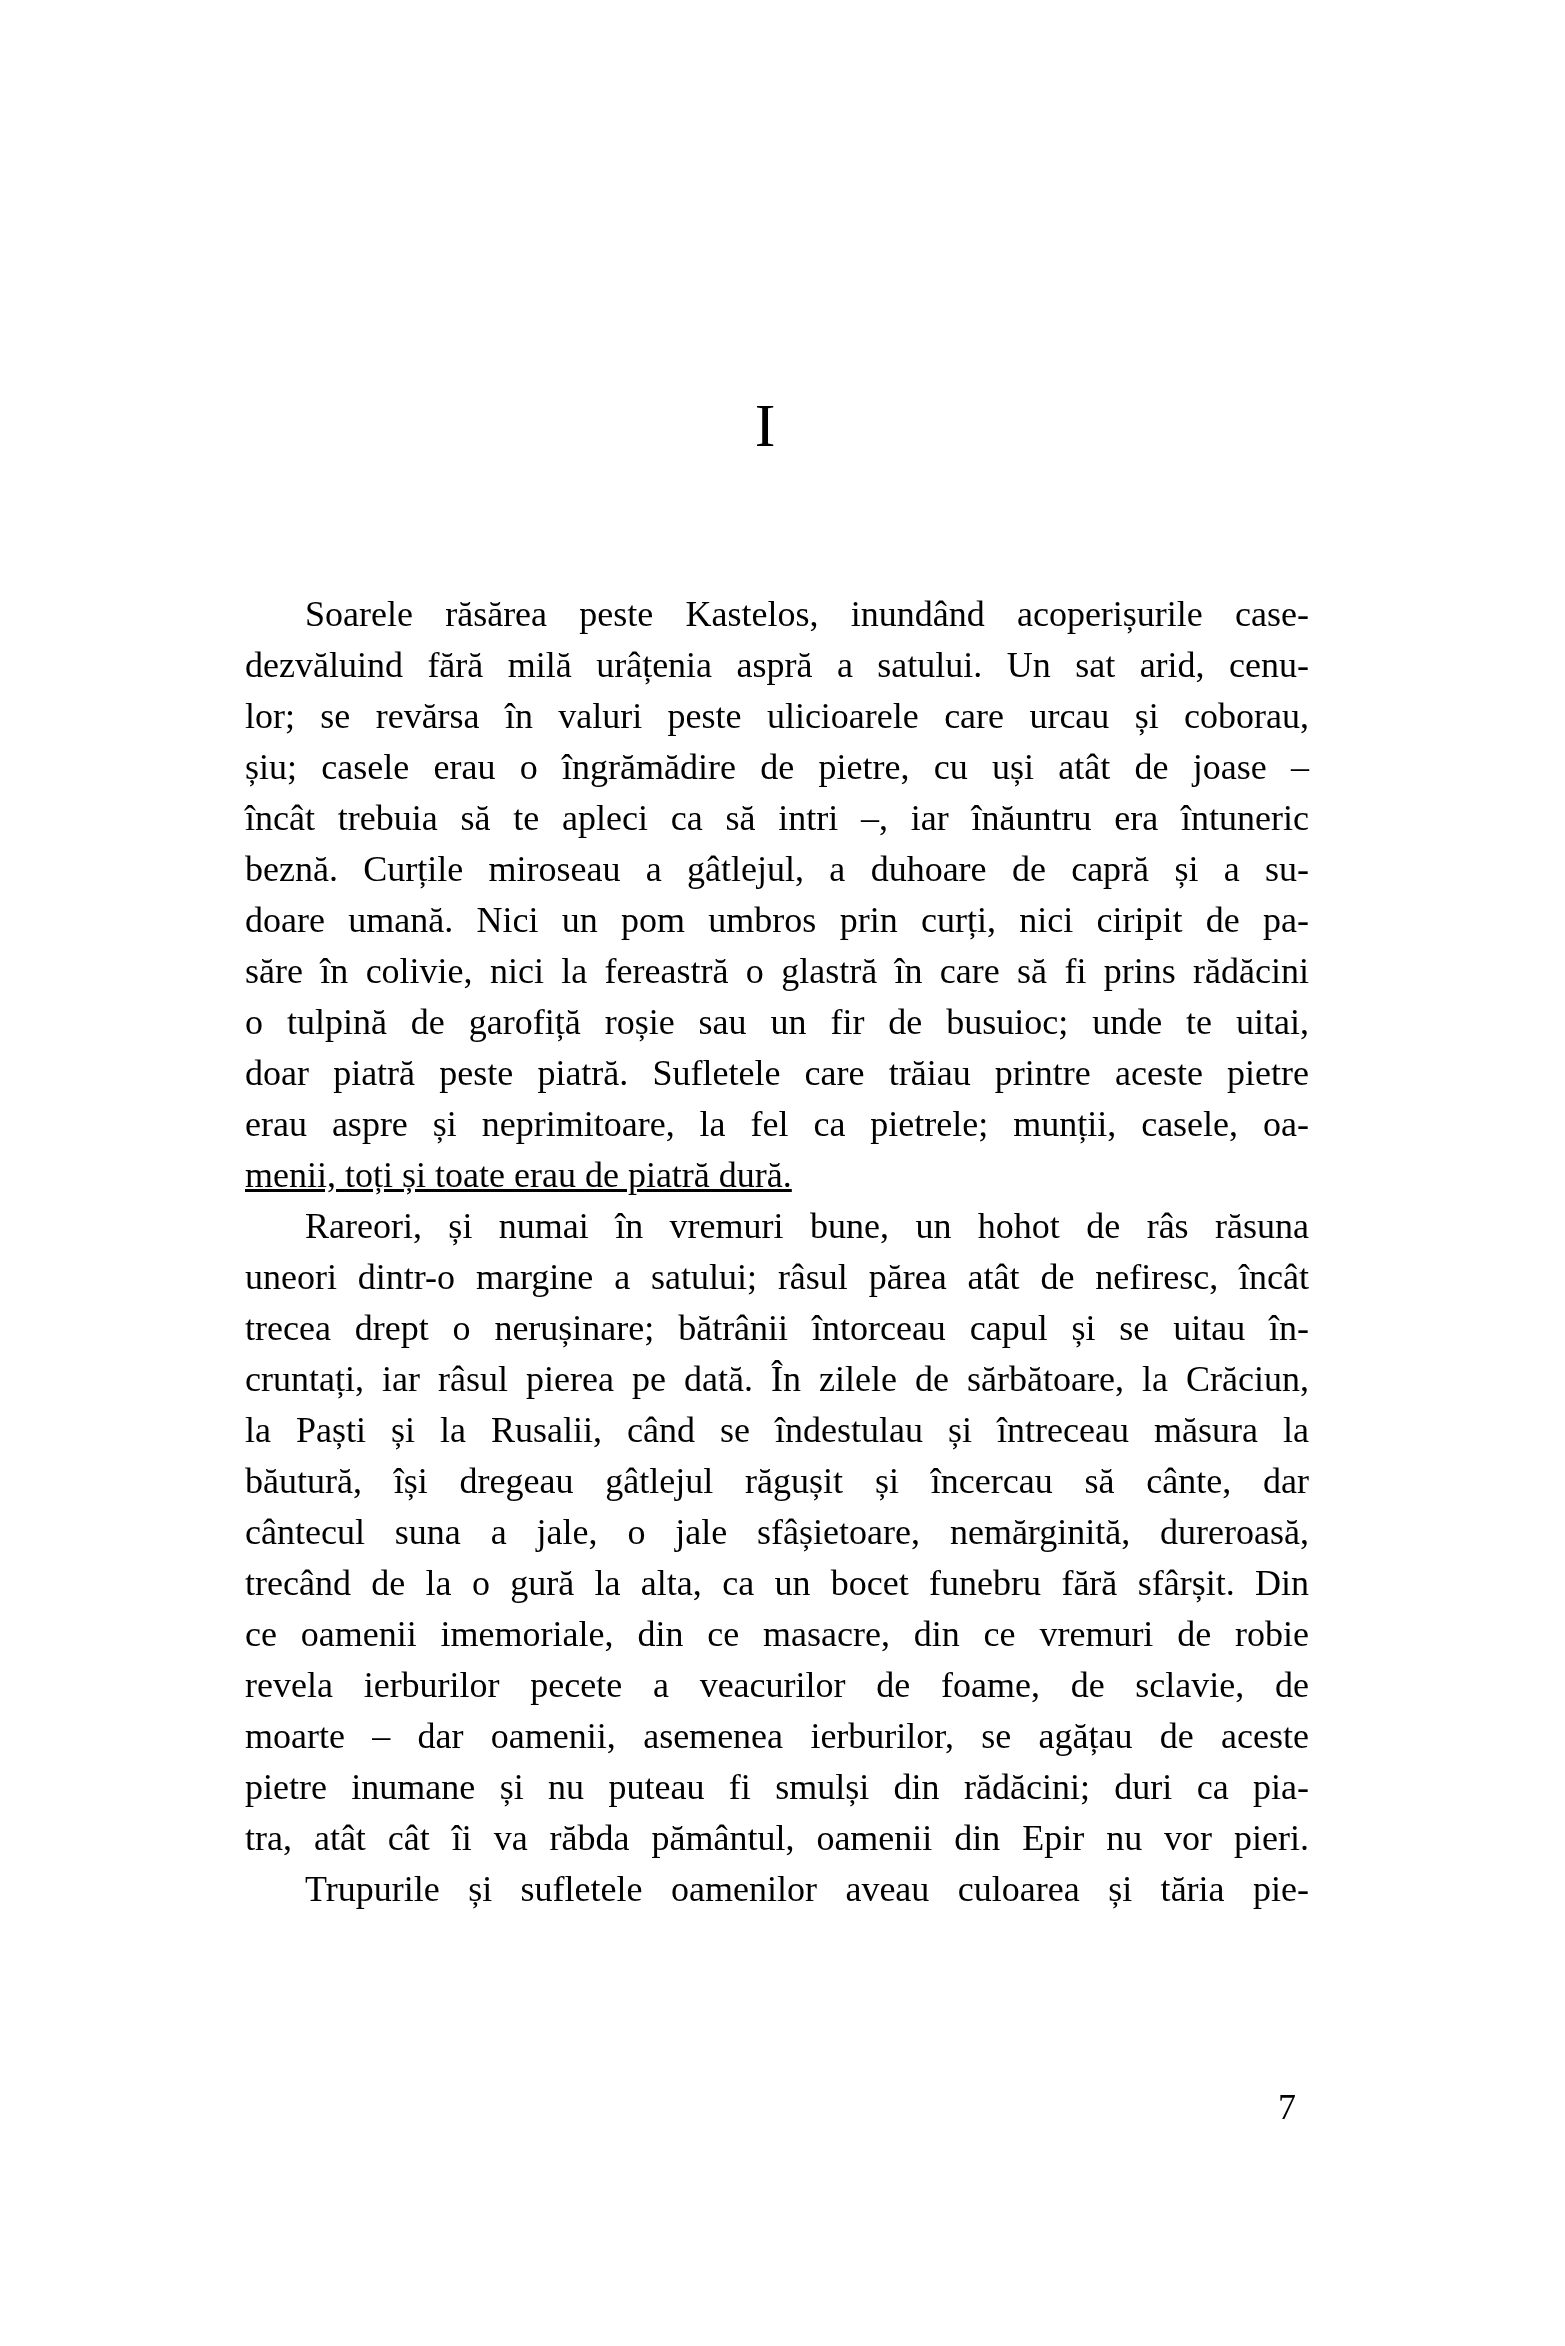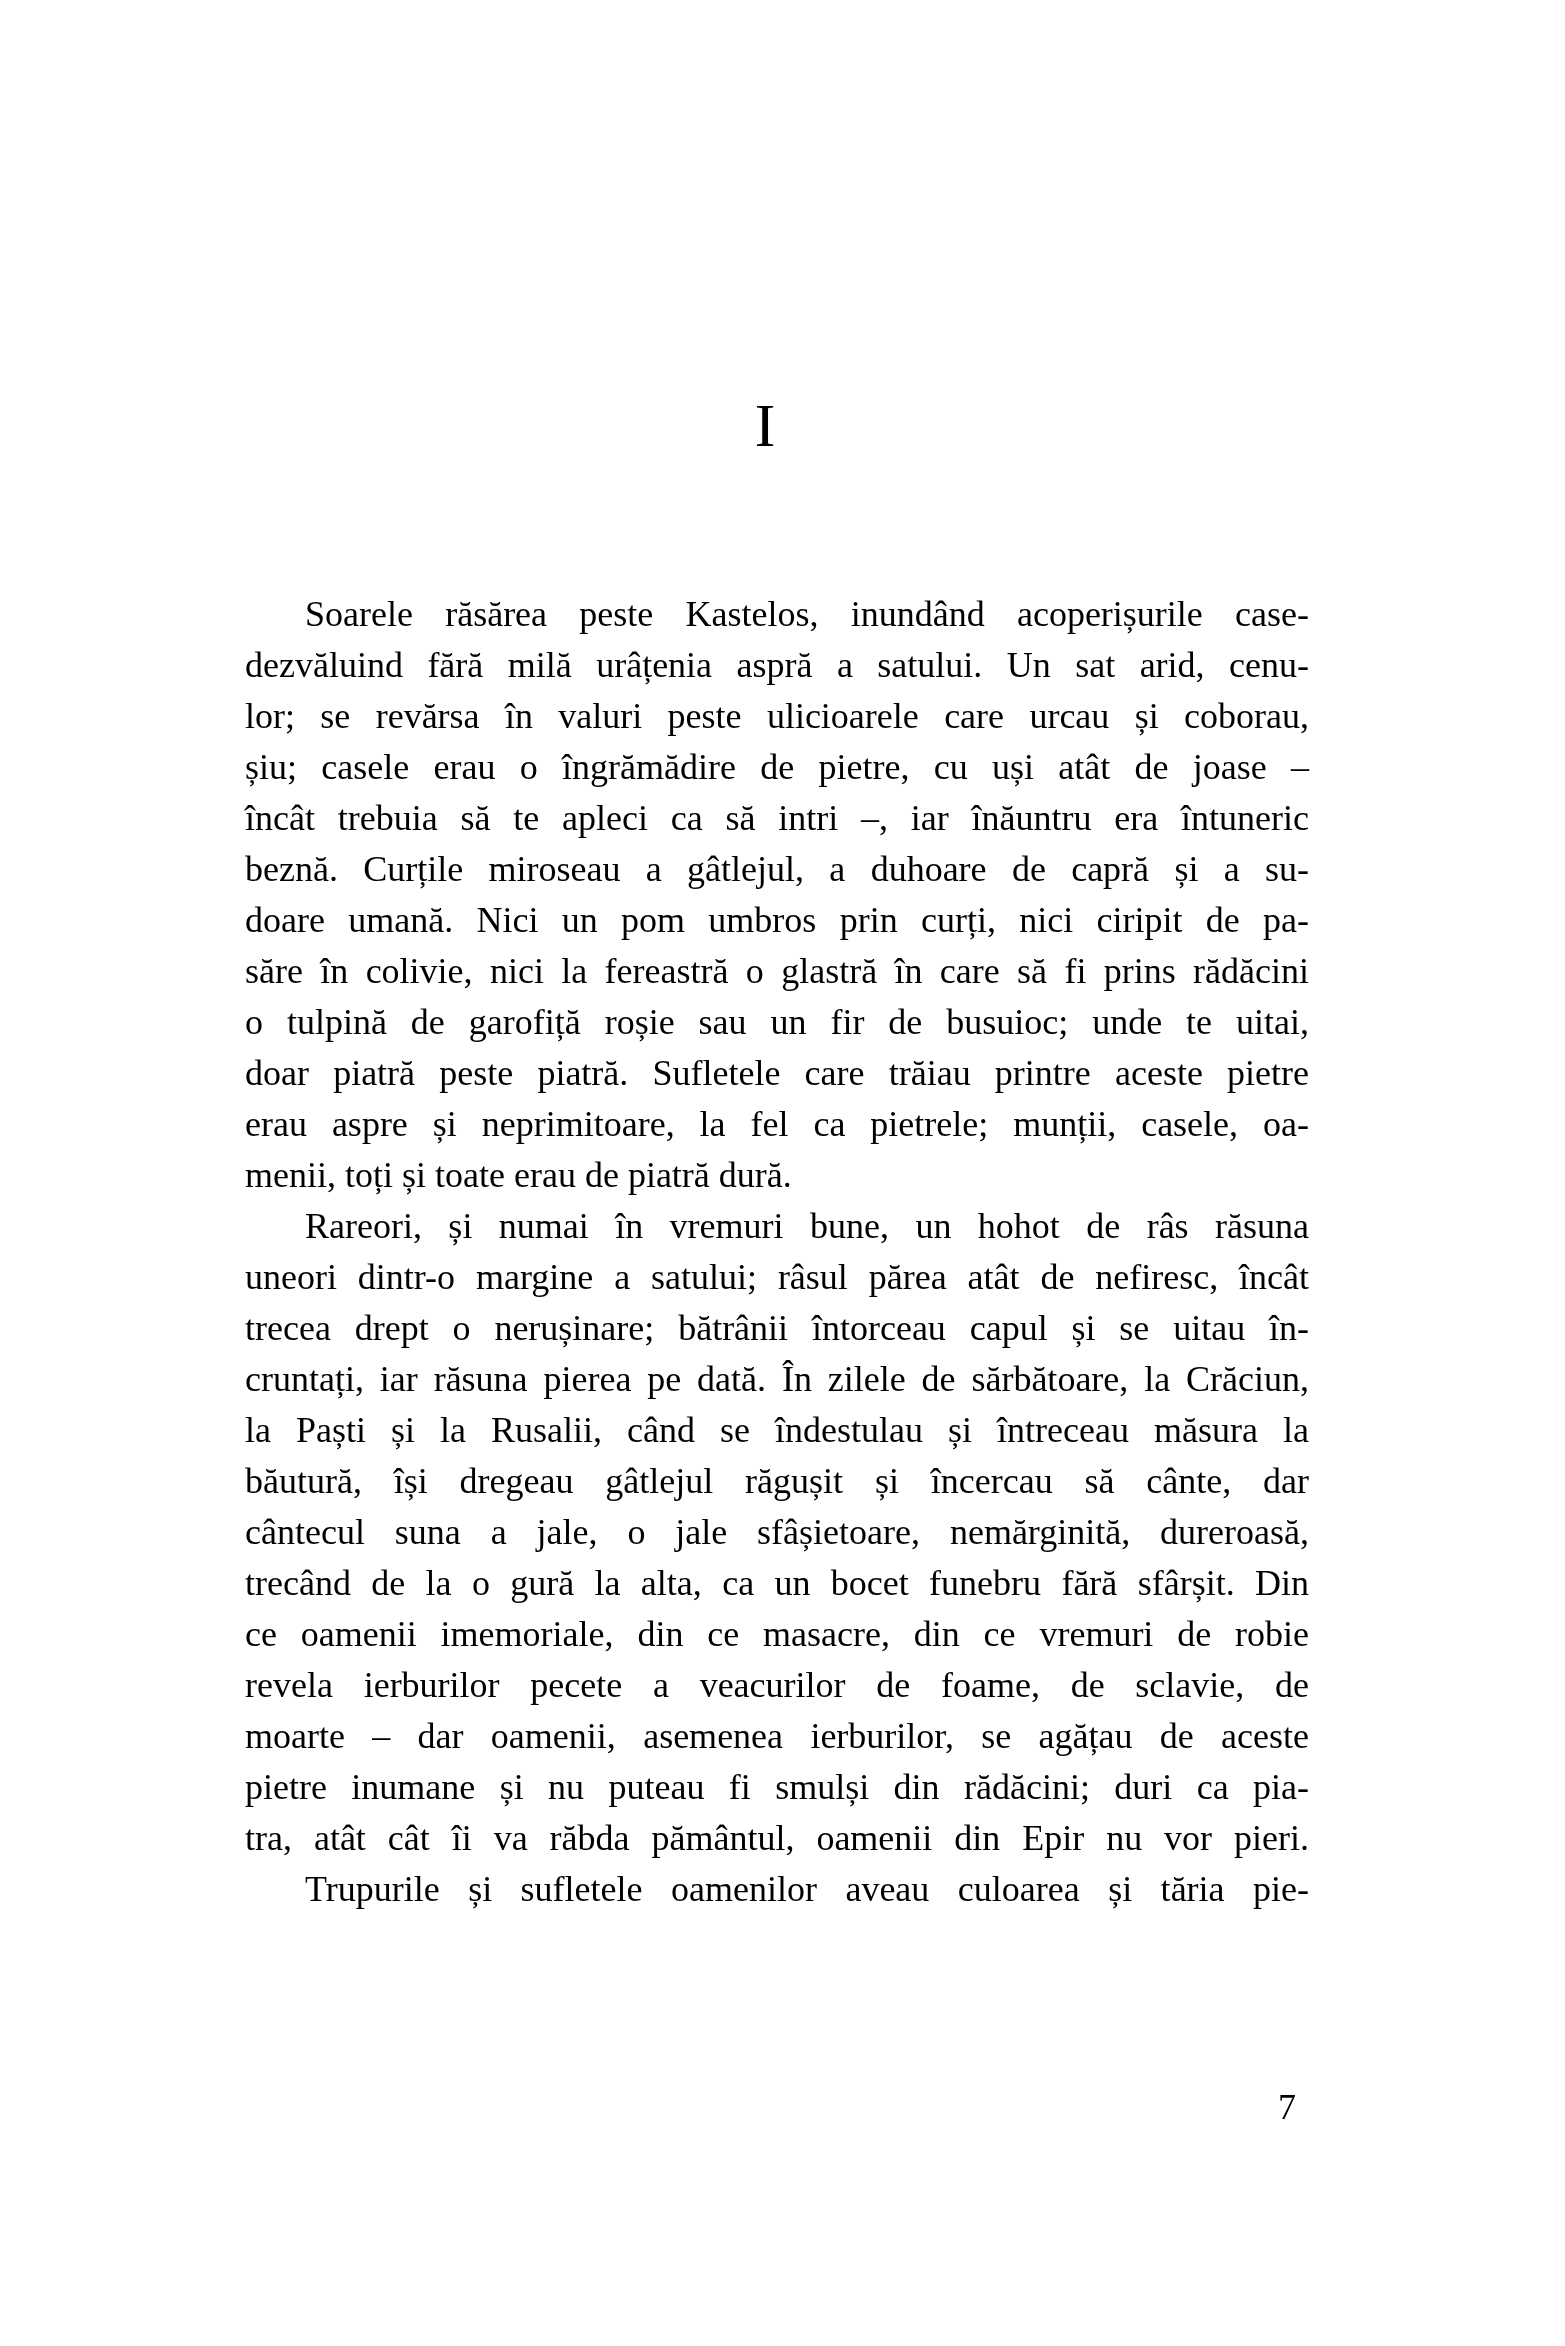--- a/index.html
+++ b/index.html
@@ -34,20 +34,21 @@
     font-size: 36px;
     line-height: 51px;
   }
   .line {
     text-align: justify;
     text-align-last: justify;
     white-space: normal;
   }
   .line.ragged {
     text-align-last: left;
+    text-decoration: underline;
   }
   .line.indent {
     text-indent: 60px;
   }
   .page-number {
     position: absolute;
     right: 269px;
     top: 2082px;
     font-size: 36px;
     line-height: 51px;
@@ -69,21 +70,21 @@
       <div class="line">beznă. Curțile miroseau a gâtlejul, a duhoare de capră și a su-</div>
       <div class="line">doare umană. Nici un pom umbros prin curți, nici ciripit de pa-</div>
       <div class="line">săre în colivie, nici la fereastră o glastră în care să fi prins rădăcini</div>
       <div class="line">o tulpină de garofiță roșie sau un fir de busuioc; unde te uitai,</div>
       <div class="line">doar piatră peste piatră. Sufletele care trăiau printre aceste pietre</div>
       <div class="line">erau aspre și neprimitoare, la fel ca pietrele; munții, casele, oa-</div>
       <div class="line ragged">menii, toți și toate erau de piatră dură.</div>
       <div class="line indent">Rareori, și numai în vremuri bune, un hohot de râs răsuna</div>
       <div class="line">uneori dintr-o margine a satului; râsul părea atât de nefiresc, încât</div>
       <div class="line">trecea drept o nerușinare; bătrânii întorceau capul și se uitau în-</div>
-      <div class="line">cruntați, iar răsuna pierea pe dată. În zilele de sărbătoare, la Crăciun,</div>
+      <div class="line">cruntați, iar râsul pierea pe dată. În zilele de sărbătoare, la Crăciun,</div>
       <div class="line">la Paști și la Rusalii, când se îndestulau și întreceau măsura la</div>
       <div class="line">băutură, își dregeau gâtlejul răgușit și încercau să cânte, dar</div>
       <div class="line">cântecul suna a jale, o jale sfâșietoare, nemărginită, dureroasă,</div>
       <div class="line">trecând de la o gură la alta, ca un bocet funebru fără sfârșit. Din</div>
       <div class="line">ce oamenii imemoriale, din ce masacre, din ce vremuri de robie</div>
       <div class="line">revela ierburilor pecete a veacurilor de foame, de sclavie, de</div>
       <div class="line">moarte – dar oamenii, asemenea ierburilor, se agățau de aceste</div>
       <div class="line">pietre inumane și nu puteau fi smulși din rădăcini; duri ca pia-</div>
       <div class="line">tra, atât cât îi va răbda pământul, oamenii din Epir nu vor pieri.</div>
       <div class="line indent">Trupurile și sufletele oamenilor aveau culoarea și tăria pie-</div>

